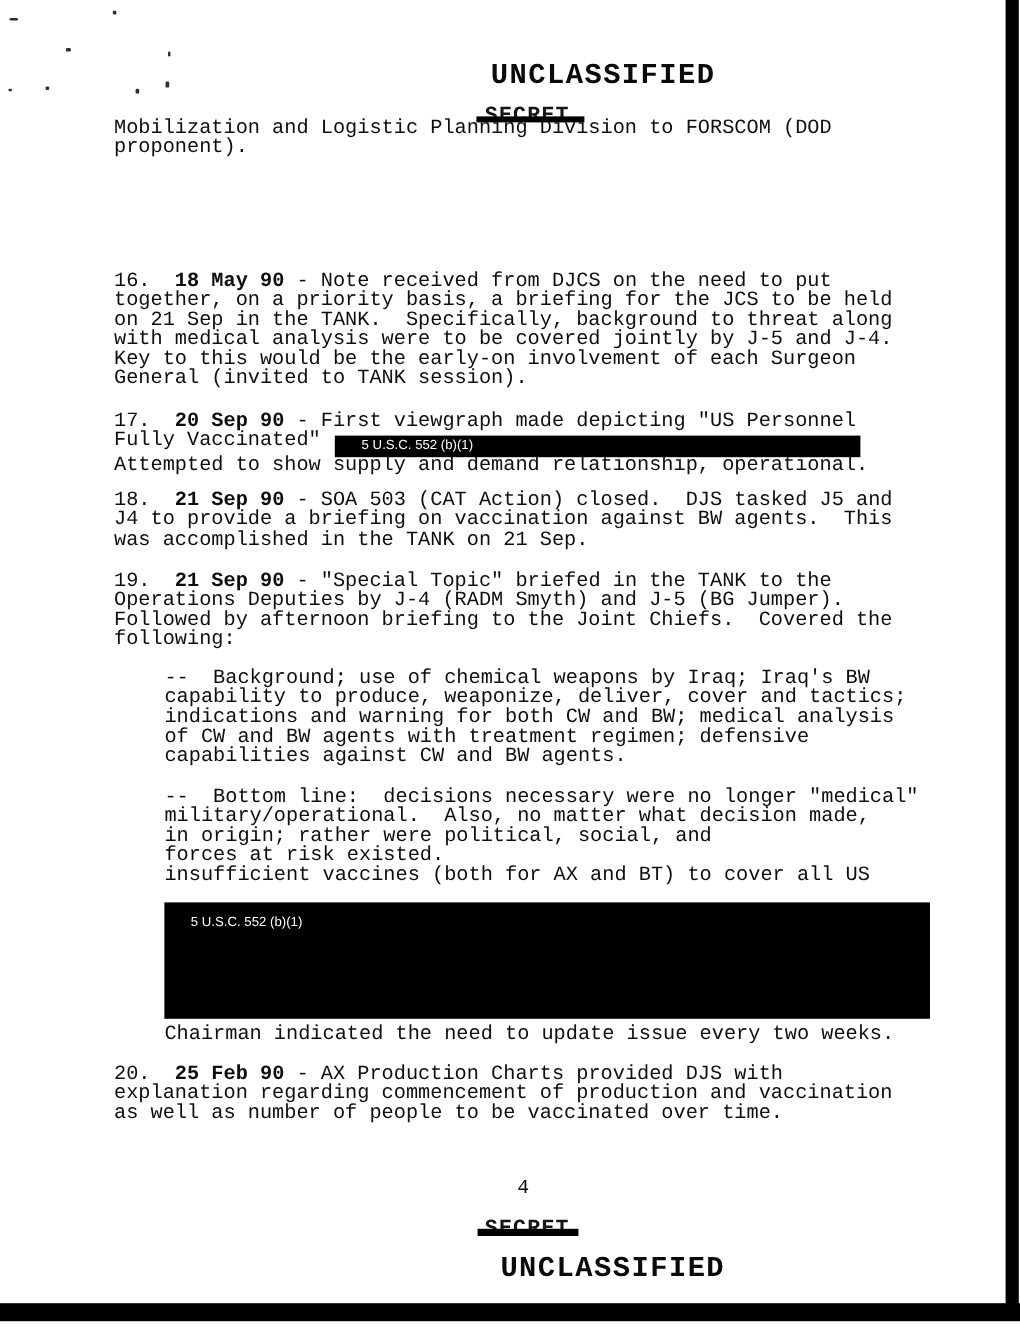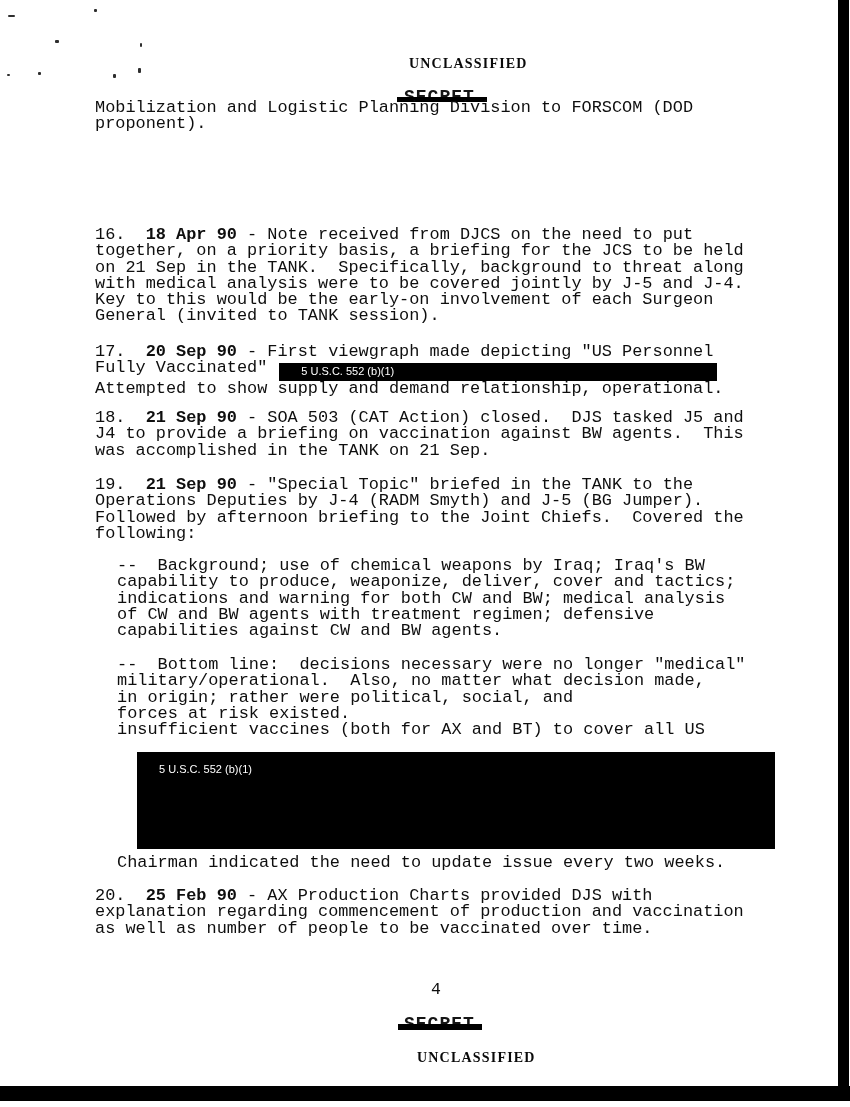--- a/index.html
+++ b/index.html
@@ -5,25 +5,25 @@
   html,body { margin:0; padding:0; background:#e8e8e8; }
   .page {
     position:relative; width:850px; height:1107px; margin:0 auto;
     background:#ffffff; overflow:hidden;
     font-family:"Liberation Mono","DejaVu Sans Mono",monospace;
     font-size:16.9px; line-height:16.3px; color:#0e0e0e;
   }
   .para { position:absolute; left:95px; }
   .doc-line { white-space:pre; }
   .bold-date { font-weight:bold; }
-  .indent { margin-left:22px; }
+  .indent { margin-left:42px; }
 
   .cls-header {
-    position:absolute; font-family:Liberation Serif, serif;
-    font-weight:bold; font-size:14px; letter-spacing:1.2px; color:#0a0a0a;
+    position:absolute; font-family:Liberation Mono, monospace;
+    font-weight:bold; font-size:24px; letter-spacing:1.2px; color:#0a0a0a;
   }
   .secret-word {
     position:absolute; font-family:"Liberation Mono",monospace;
     font-weight:bold; font-size:18px; letter-spacing:1px; color:#151515;
   }
   .strike-bar { position:absolute; background:#000; }
 
   .inline-redaction {
     display:inline-block; vertical-align:-3px; background:#000;
     width:438px; height:17.5px; margin-left:12px;
@@ -66,21 +66,21 @@
 
   <div class="secret-word" style="left:404px;top:89px;">SECRET</div>
   <div class="strike-bar" style="left:397px;top:97px;width:90px;height:5px;"></div>
 
   <div class="para" style="top:100px;">
     <div class="doc-line">Mobilization and Logistic Planning Division to FORSCOM (DOD</div>
     <div class="doc-line">proponent).</div>
   </div>
 
   <div class="para" style="top:227px;">
-    <div class="doc-line"><span>16.  </span><span class="bold-date">18 Apr 90</span><span> - Note received from DJCS on the need to put</span></div>
+    <div class="doc-line"><span>16.  </span><span class="bold-date">18 May 90</span><span> - Note received from DJCS on the need to put</span></div>
     <div class="doc-line">together, on a priority basis, a briefing for the JCS to be held</div>
     <div class="doc-line">on 21 Sep in the TANK.  Specifically, background to threat along</div>
     <div class="doc-line">with medical analysis were to be covered jointly by J-5 and J-4.</div>
     <div class="doc-line">Key to this would be the early-on involvement of each Surgeon</div>
     <div class="doc-line">General (invited to TANK session).</div>
   </div>
 
   <div class="para" style="top:344px;">
     <div class="doc-line"><span>17.  </span><span class="bold-date">20 Sep 90</span><span> - First viewgraph made depicting "US Personnel</span></div>
     <div class="doc-line"><span>Fully Vaccinated"</span><span class="inline-redaction"><span class="redaction-label">5 U.S.C. 552 (b)(1)</span></span></div>

